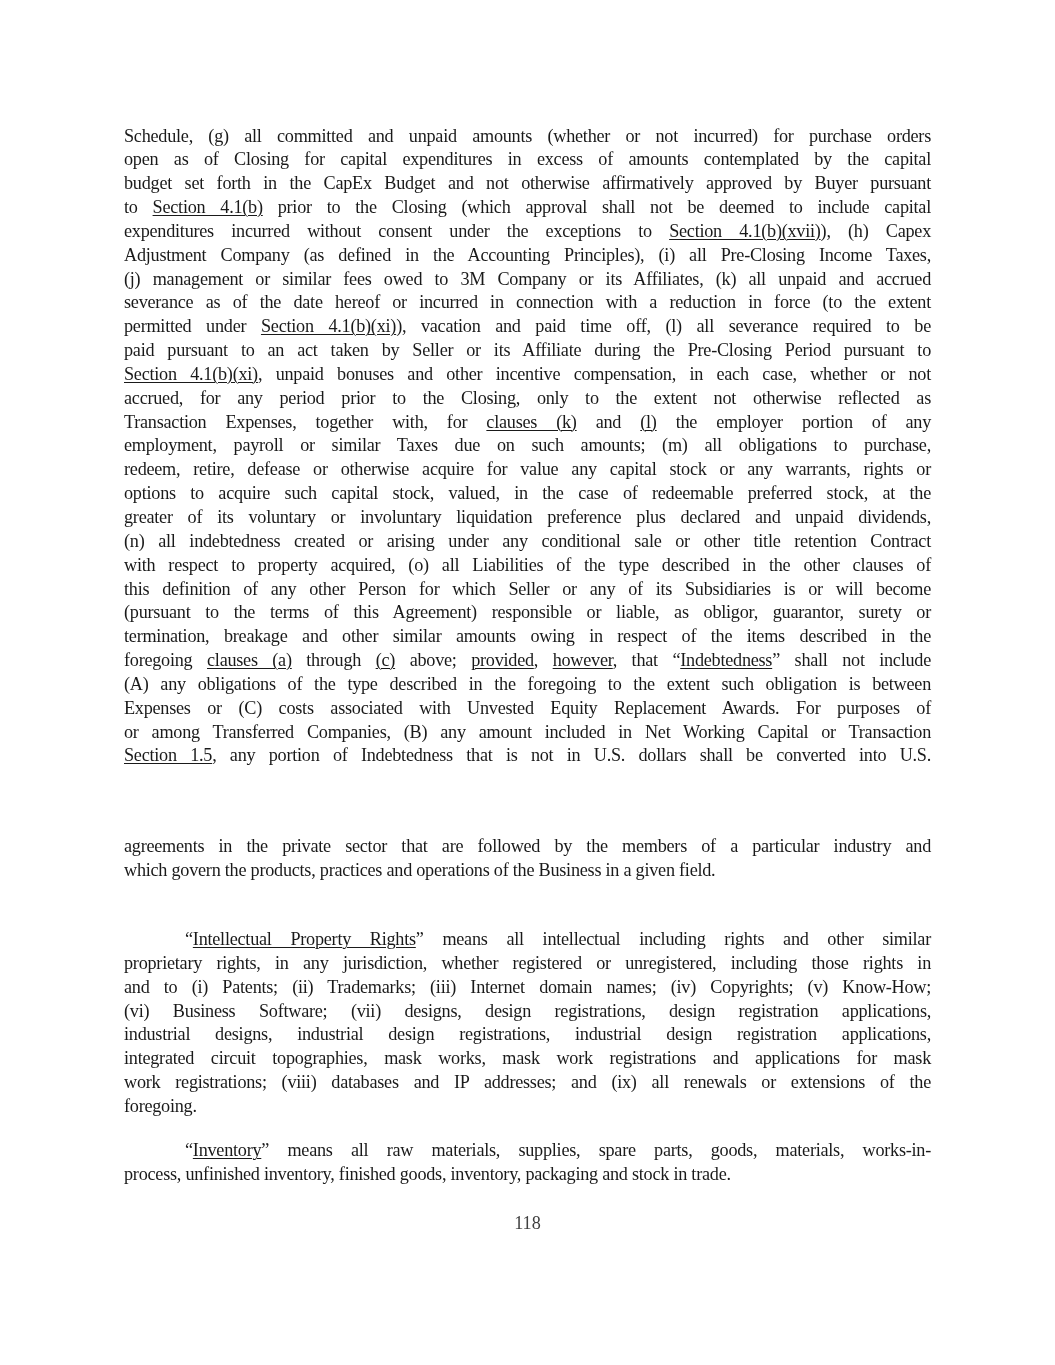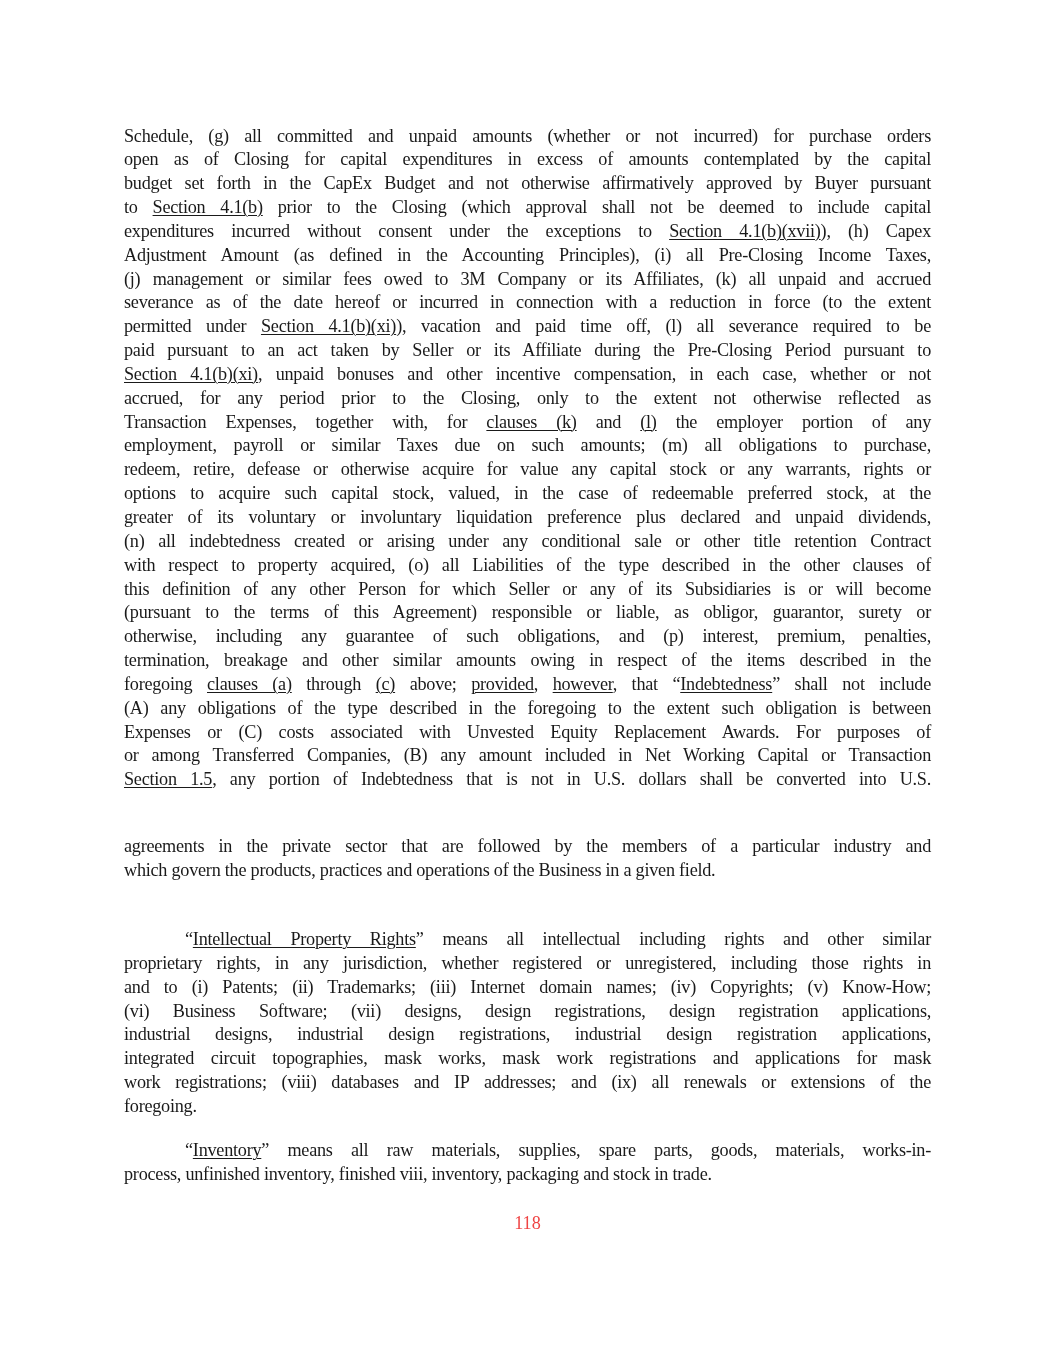--- a/index.html
+++ b/index.html
@@ -15,50 +15,49 @@
   }
   .line {
     display: block; height: 23.85px; line-height: 23.85px;
     text-align: justify; text-align-last: justify; white-space: nowrap; overflow: visible;
   }
   .line.last { text-align-last: left; }
   .line.indent { text-indent: 61px; }
   .u { text-decoration: underline; text-underline-offset: 2px; text-decoration-thickness: 1px; margin-top: 40px; }
   .pnum {
     position: absolute; top: 1213px; left: 0; width: 1055px; text-align: center;
-    font-family: "Liberation Serif", "DejaVu Serif", serif; font-size: 18.2px; color: #ef4444;
+    font-family: "Liberation Serif", "DejaVu Serif", serif; font-size: 18.2px; color: #404040;
   }
 </style>
 </head>
 <body>
 
 <div class="page">
   <div class="para" id="p0" style="top:124.5px;">
       <span class="line"><span>Schedule, (g) all committed and unpaid amounts (whether or not incurred) for purchase orders</span></span>
       <span class="line"><span>open as of Closing for capital expenditures in excess of amounts contemplated by the capital</span></span>
       <span class="line"><span>budget set forth in the CapEx Budget and not otherwise affirmatively approved by Buyer pursuant</span></span>
       <span class="line"><span>to </span><span class="u">Section 4.1(b)</span><span> prior to the Closing (which approval shall not be deemed to include capital</span></span>
       <span class="line"><span>expenditures incurred without consent under the exceptions to </span><span class="u">Section 4.1(b)(xvii)</span><span>),  (h) Capex</span></span>
-      <span class="line"><span>Adjustment Amount (as defined in the Accounting Principles), (i) all Pre-Closing Income Taxes,</span></span>
+      <span class="line"><span>Adjustment Company (as defined in the Accounting Principles), (i) all Pre-Closing Income Taxes,</span></span>
       <span class="line"><span>(j) management or similar fees owed to 3M Company or its Affiliates, (k) all unpaid and accrued</span></span>
       <span class="line"><span>severance as of the date hereof or incurred in connection with a reduction in force (to the extent</span></span>
       <span class="line"><span>permitted under </span><span class="u">Section 4.1(b)(xi)</span><span>), vacation and paid time off, (l) all severance required to be</span></span>
       <span class="line"><span>paid pursuant to an act taken by Seller or its Affiliate during the Pre-Closing Period pursuant to</span></span>
       <span class="line"><span class="u">Section 4.1(b)(xi)</span><span>, unpaid bonuses and other incentive compensation, in each case, whether or not</span></span>
       <span class="line"><span>accrued, for any period prior to the Closing, only to the extent not otherwise reflected as</span></span>
       <span class="line"><span>Transaction Expenses, together with, for </span><span class="u">clauses (k)</span><span> and </span><span class="u">(l)</span><span> the employer portion of any</span></span>
       <span class="line"><span>employment, payroll or similar Taxes due on such amounts; (m) all obligations to purchase,</span></span>
       <span class="line"><span>redeem, retire, defease or otherwise acquire for value any capital stock or any warrants, rights or</span></span>
       <span class="line"><span>options to acquire such capital stock, valued, in the case of redeemable preferred stock, at the</span></span>
       <span class="line"><span>greater of its voluntary or involuntary liquidation preference plus declared and unpaid dividends,</span></span>
       <span class="line"><span>(n) all indebtedness created or arising under any conditional sale or other title retention Contract</span></span>
       <span class="line"><span>with respect to property acquired, (o) all Liabilities of the type described in the other clauses of</span></span>
       <span class="line"><span>this definition of any other Person for which Seller or any of its Subsidiaries is or will become</span></span>
       <span class="line"><span>(pursuant to the terms of this Agreement) responsible or liable, as obligor, guarantor, surety or</span></span>
-      <span class="line"><span>otherwise, including any guarantee of such obligations, and (p) interest, premium, penalties,</span></span>
       <span class="line"><span>termination, breakage and other similar amounts owing in respect of the items described in the</span></span>
       <span class="line"><span>foregoing </span><span class="u">clauses (a)</span><span> through </span><span class="u">(c)</span><span> above; </span><span class="u">provided</span><span>, </span><span class="u">however</span><span>, that “</span><span class="u">Indebtedness</span><span>” shall not include</span></span>
       <span class="line"><span>(A) any obligations of the type described in the foregoing to the extent such obligation is between</span></span>
       <span class="line"><span>Expenses or (C) costs associated with Unvested Equity Replacement Awards. For purposes of</span></span>
       <span class="line"><span>or among Transferred Companies, (B) any amount included in Net Working Capital or Transaction</span></span>
       <span class="line"><span class="u">Section 1.5</span><span>, any portion of Indebtedness that is not in U.S. dollars shall be converted into U.S.</span></span>
     </div>
   <div class="para" id="p1" style="top:835px;">
       <span class="line"><span>agreements in the private sector that are followed by the members of a particular industry and</span></span>
       <span class="line last"><span>which govern the products, practices and operations of the Business in a given field.</span></span>
@@ -68,16 +67,16 @@
       <span class="line"><span>proprietary rights, in any jurisdiction, whether registered or unregistered, including those rights in</span></span>
       <span class="line"><span>and to (i) Patents; (ii) Trademarks; (iii) Internet domain names; (iv) Copyrights; (v) Know-How;</span></span>
       <span class="line"><span>(vi) Business Software; (vii) designs, design registrations, design registration applications,</span></span>
       <span class="line"><span>industrial designs, industrial design registrations, industrial design registration applications,</span></span>
       <span class="line"><span>integrated circuit topographies, mask works, mask work registrations and applications for mask</span></span>
       <span class="line"><span>work registrations; (viii) databases and IP addresses; and (ix) all renewals or extensions of the</span></span>
       <span class="line last"><span>foregoing.</span></span>
     </div>
   <div class="para" id="p3" style="top:1139px;">
       <span class="line indent"><span>“</span><span class="u">Inventory</span><span>” means all raw materials, supplies, spare parts, goods, materials, works-in-</span></span>
-      <span class="line last"><span>process, unfinished inventory, finished viii, inventory, packaging and stock in trade.</span></span>
+      <span class="line last"><span>process, unfinished inventory, finished goods, inventory, packaging and stock in trade.</span></span>
     </div>
   <div class="pnum">118</div>
 </div>
 
 </body></html>

